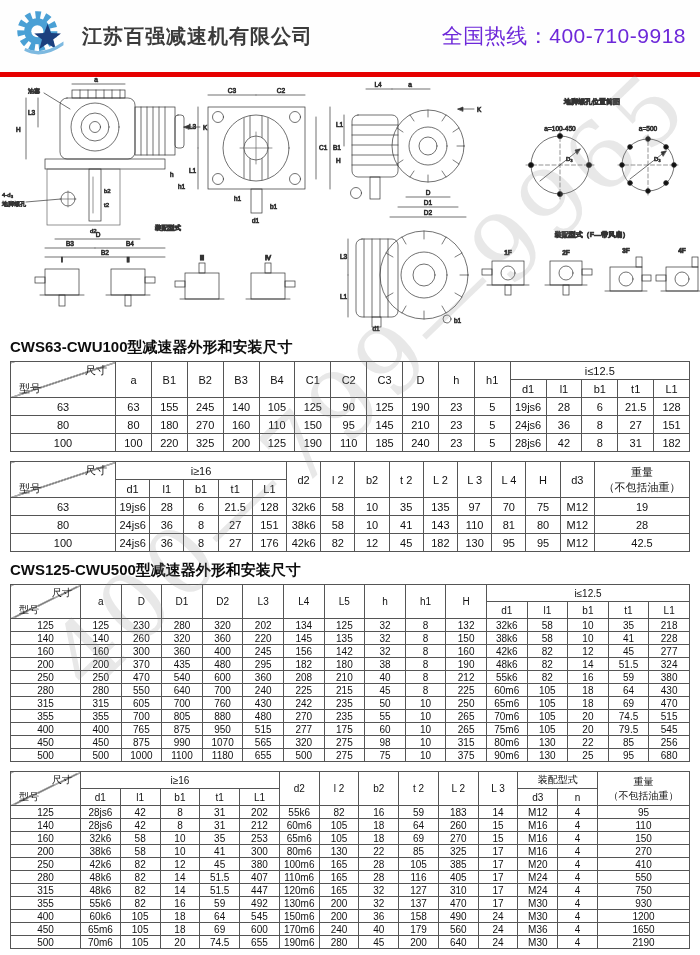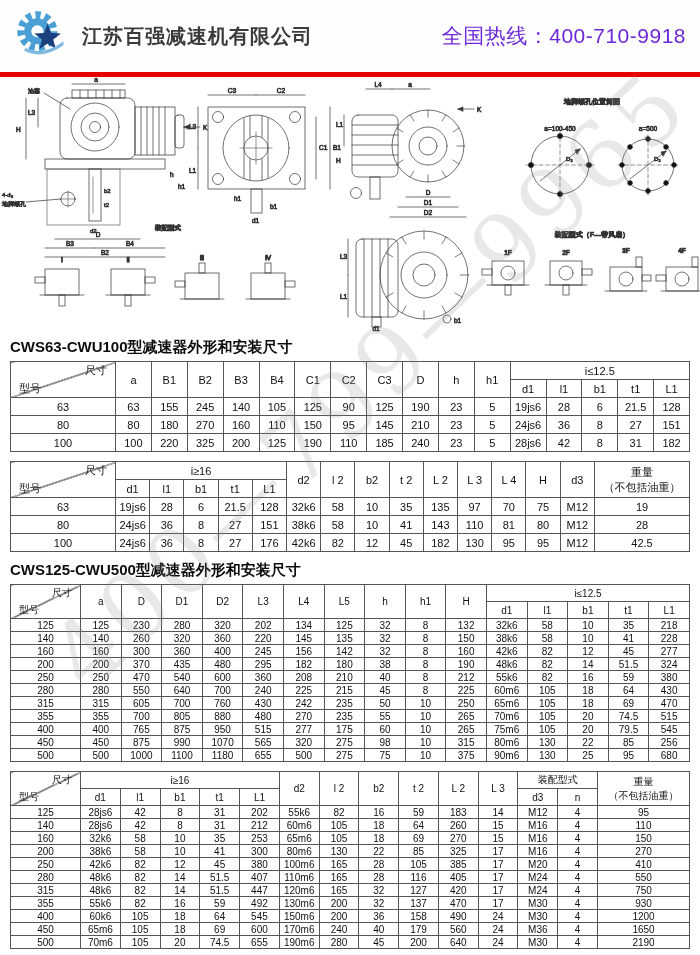--- a/index.html
+++ b/index.html
@@ -907,21 +907,21 @@
           <td>315</td>
           <td>48k6</td>
           <td>82</td>
           <td>14</td>
           <td>51.5</td>
           <td>447</td>
           <td>120m6</td>
           <td>165</td>
           <td>32</td>
           <td>127</td>
-          <td>420</td>
+          <td>310</td>
           <td>17</td>
           <td>M24</td>
           <td>4</td>
           <td>750</td>
         </tr>
         <tr>
           <td>355</td>
           <td>55k6</td>
           <td>82</td>
           <td>16</td>

